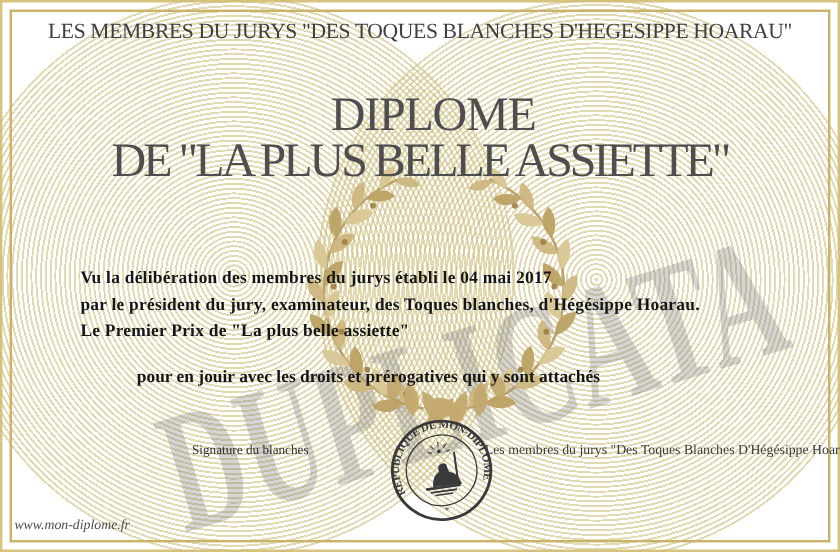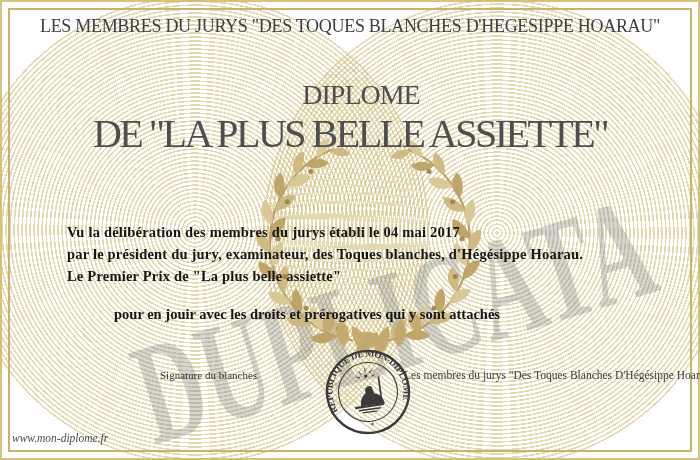--- a/index.html
+++ b/index.html
@@ -20,21 +20,21 @@
     letter-spacing:2px;white-space:nowrap;
     transform:rotate(-17deg) scaleX(0.62);transform-origin:0 50%;
     z-index:2;user-select:none;
   }
   
   .frame{position:absolute;left:8px;top:8px;right:8px;bottom:8px;border:2px solid #c8b369;z-index:3;pointer-events:none;}
   .wreath{position:absolute;left:238px;top:114px;z-index:4;}
   .txt{position:absolute;z-index:5;}
   .header{left:0;right:0;top:16px;text-align:center;font-size:18px;letter-spacing:-0.3px;color:#3e3e3e;}
   .title{left:0;right:0;top:76px;text-align:center;color:#4e4e4e;}
-  .title .l1{font-size:28px;letter-spacing:-1px;line-height:38px;padding-left:22px;}
+  .title .l1{font-size:40px;letter-spacing:-1px;line-height:38px;padding-left:22px;}
   .title .l2{font-size:40px;letter-spacing:-2.5px;line-height:40px;}
   .body-block{left:67px;top:197px;font-size:14.5px;font-weight:bold;color:#151515;line-height:22px;letter-spacing:0.2px;margin-top:24px;}
   .grant-line{left:114px;top:306px;font-size:14.5px;font-weight:bold;color:#151515;text-align:right;}
   .sig-label{left:160px;top:369px;font-size:11px;color:#2e2e2e;}
   .issuer-label{left:404px;top:369px;font-size:11.5px;color:#3a3a3a;white-space:nowrap;}
   .website{left:12px;top:432px;font-size:11.5px;color:#4a4a4a;font-style:italic;}
   .serial{right:13px;top:430px;font-size:12.5px;color:#8b5cf6;margin-top:28px;}
   .seal{position:absolute;left:324px;top:348px;z-index:6;}
 </style>
 </head>

